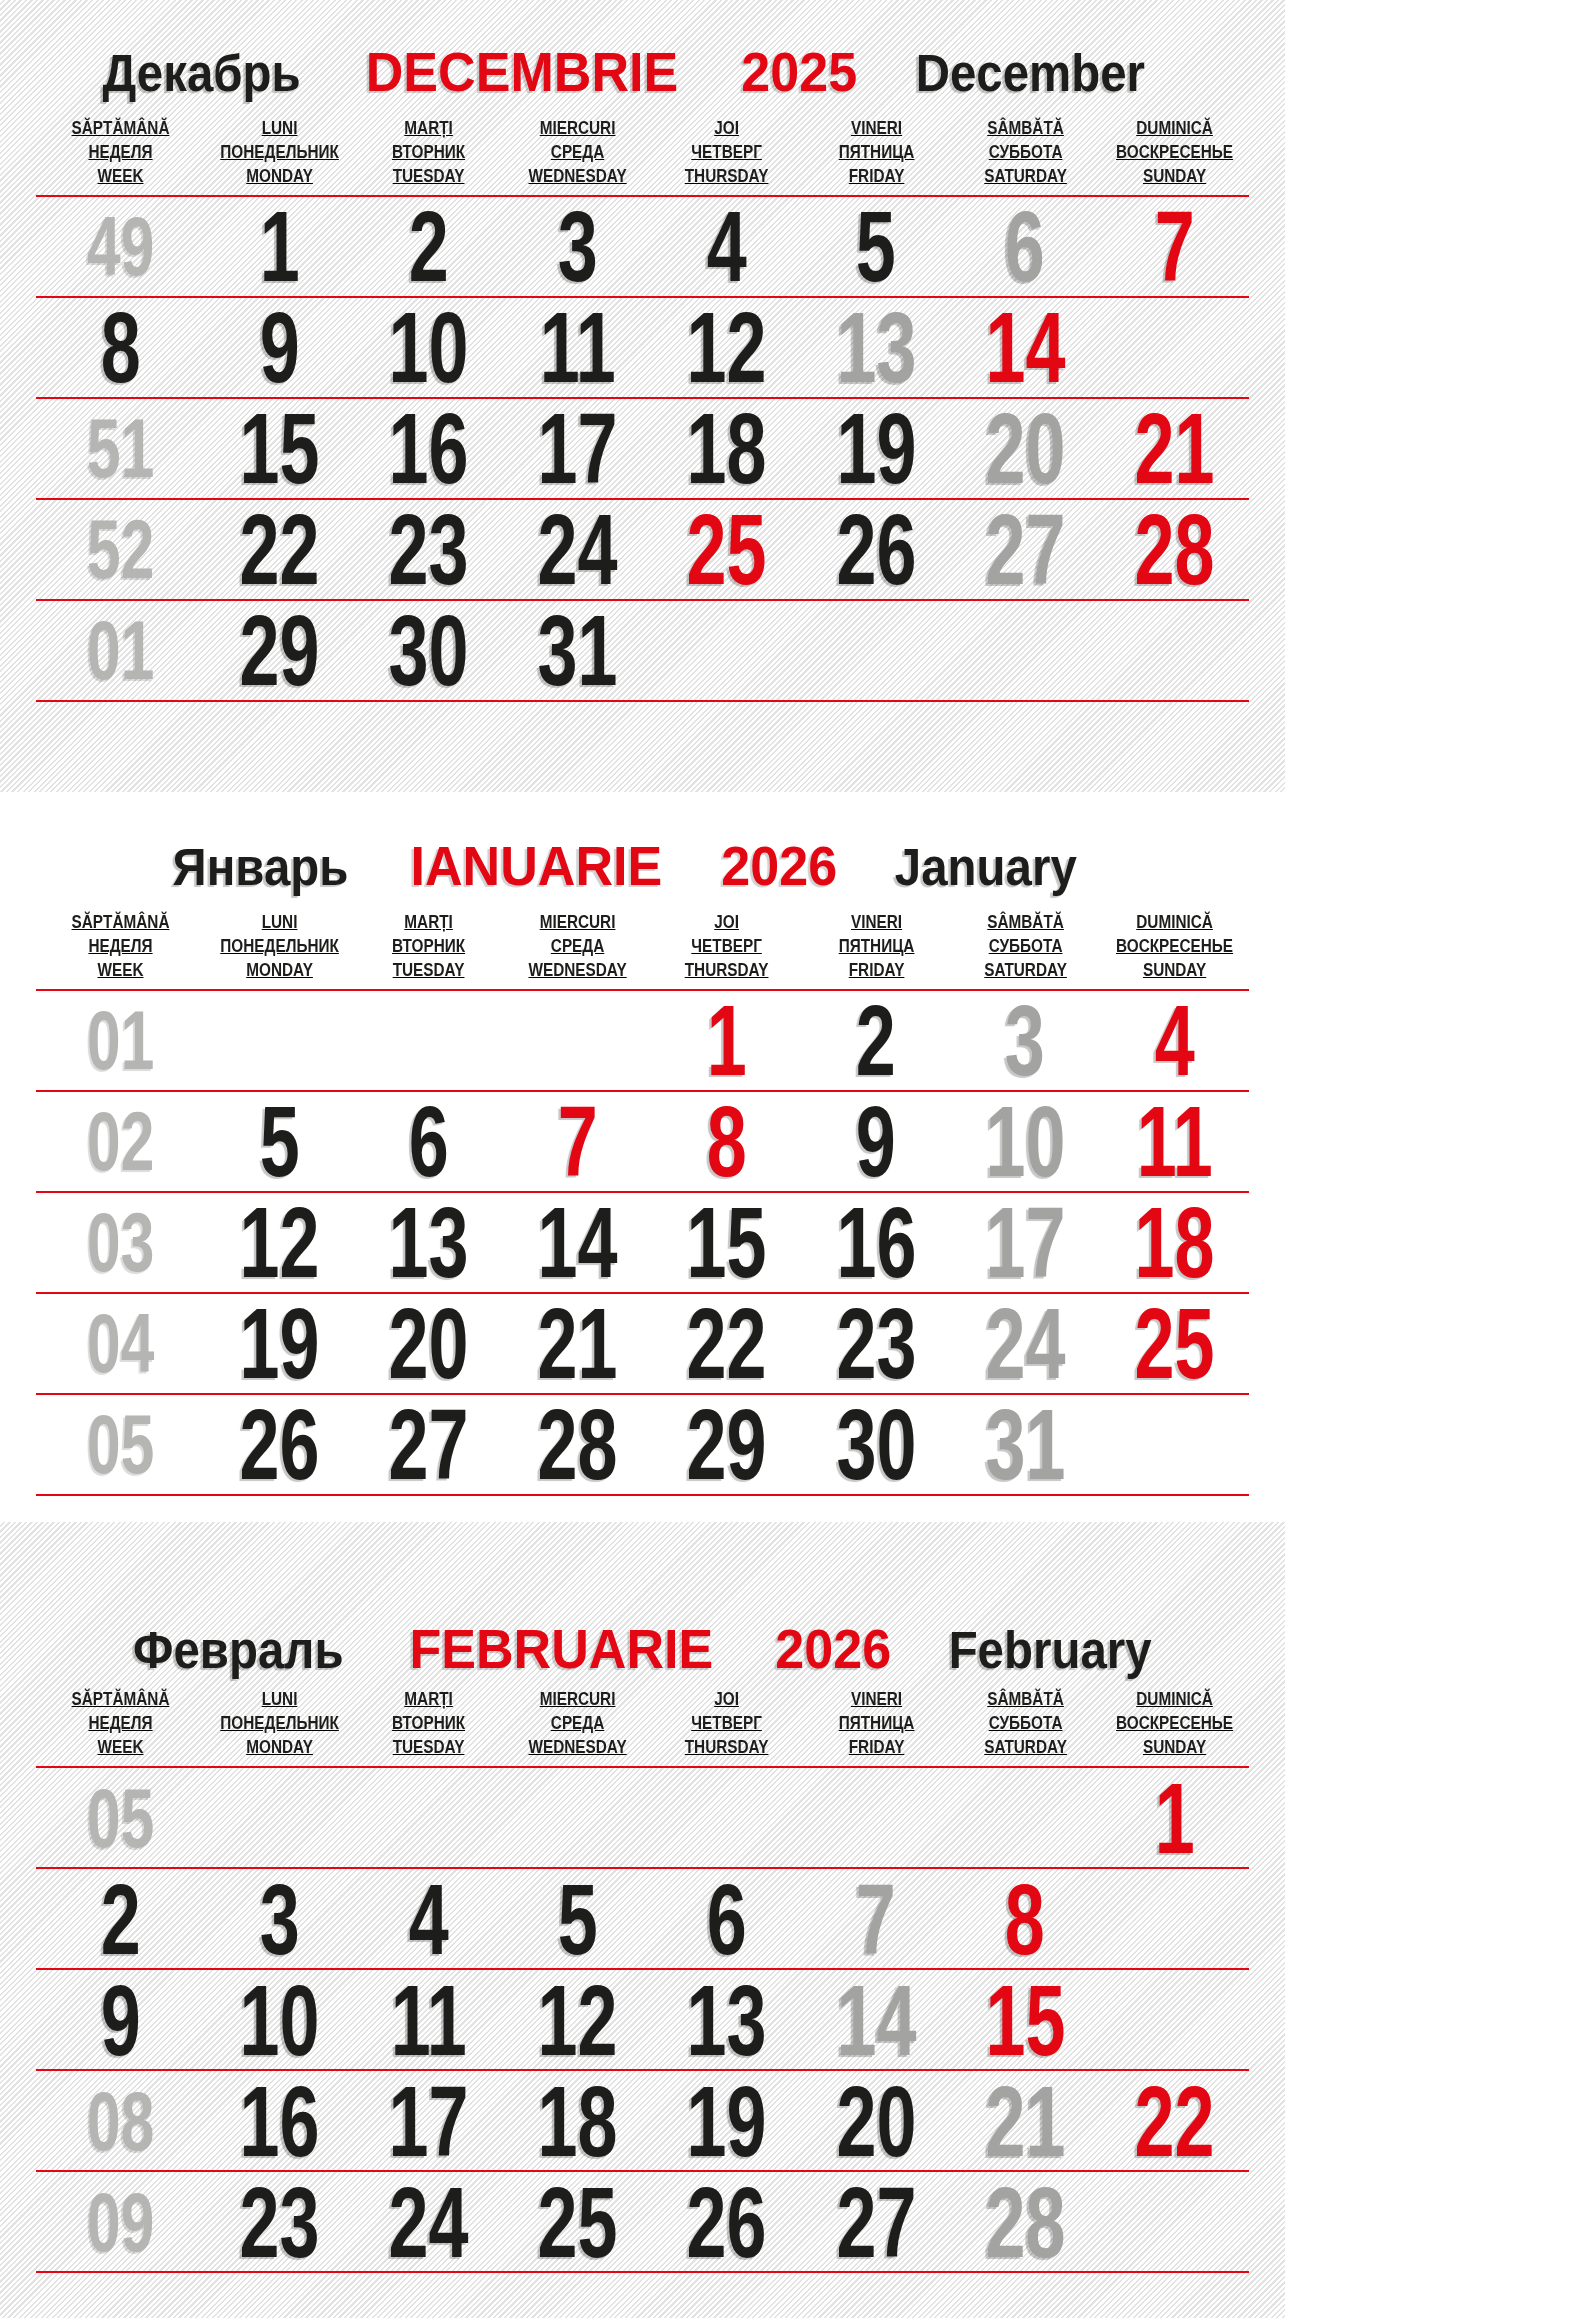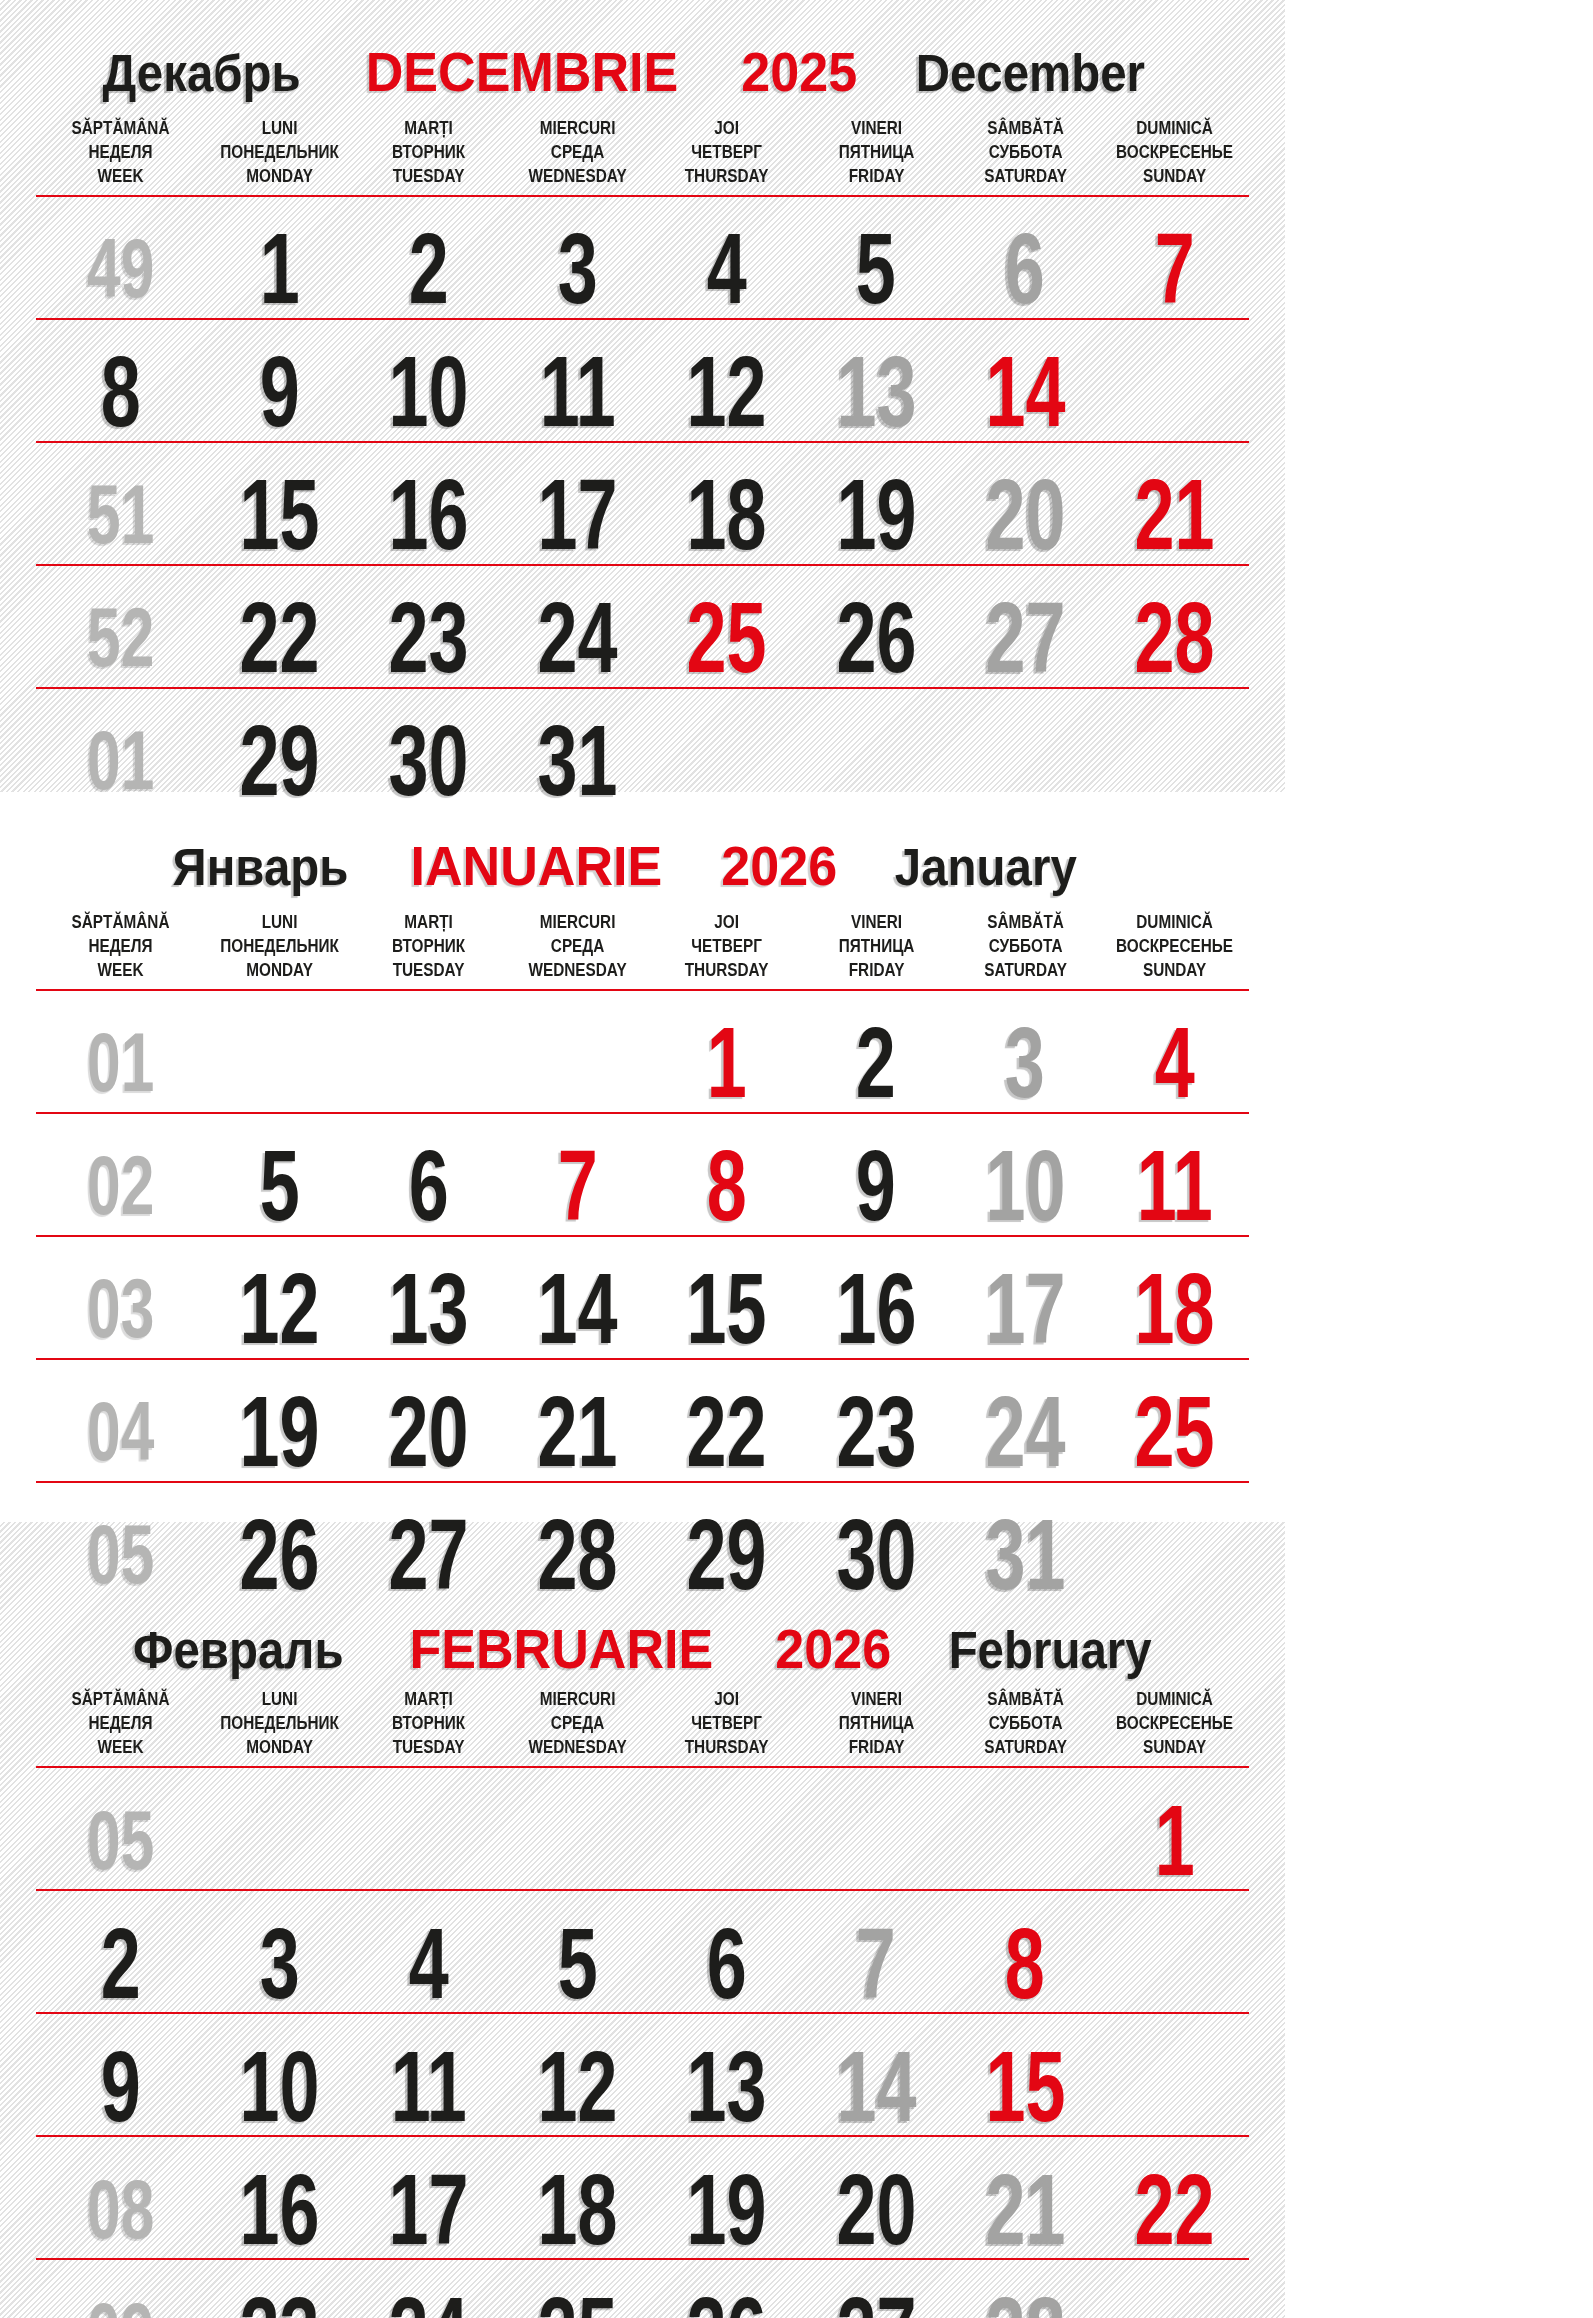--- a/index.html
+++ b/index.html
@@ -20,28 +20,28 @@
   
   .title-row{display:flex;justify-content:center;align-items:baseline;gap:46px;height:64px;}
   .title-row span{display:inline-block;transform:scaleX(0.93);transform-origin:center baseline;white-space:nowrap;}
   .t-ru,.t-en{font-size:51px;font-weight:bold;color:#1d1d1b;text-shadow:-2.7px 1.8px 0.9px rgba(0,0,0,0.22);}
   .t-ro,.t-year{font-size:56px;font-weight:bold;color:#e30613;text-shadow:-2.7px 1.8px 0.9px rgba(0,0,0,0.18);}
   #month-0 .title-row,#month-1 .title-row{margin-right:36px;}
 
   
   .weekdays{display:grid;grid-template-columns:169px repeat(7,1fr);margin:12.5px 36px 0 36px;}
   #month-2 .weekdays{margin-top:7.1px;}
-  .wd-cell{text-align:center;}
+  .wd-cell{text-align:center;text-decoration:underline;}
   .wd-cell span{display:block;font-weight:bold;font-size:18.7px;line-height:24px;color:#1d1d1b;
     transform:scaleX(0.82);transform-origin:center;white-space:nowrap;}
 
   
   .grid{margin:7.1px 36px 0 36px;border-top:2.7px solid #e30613;}
   .row{display:grid;grid-template-columns:169px repeat(7,1fr);height:99px;
-    border-bottom:2.7px solid #e30613;align-items:center;margin-top:22px;}
+    border-bottom:2.7px solid #e30613;align-items:center;}
   .cell{text-align:center;}
   .num{display:inline-block;font-weight:bold;font-size:100px;line-height:96px;
     transform:scaleX(0.72);transform-origin:center;
     text-shadow:-3.6px 1.8px 0.9px rgba(0,0,0,0.22);}
   .weeknum{font-size:84px;color:#b5b5b4;text-shadow:-2.7px 1.8px 0.9px rgba(0,0,0,0.14);}
   .c-k{color:#1d1d1b;}
   .c-g{color:#a3a3a2;}
   .c-r{color:#e30613;}
 </style>
 </head>

